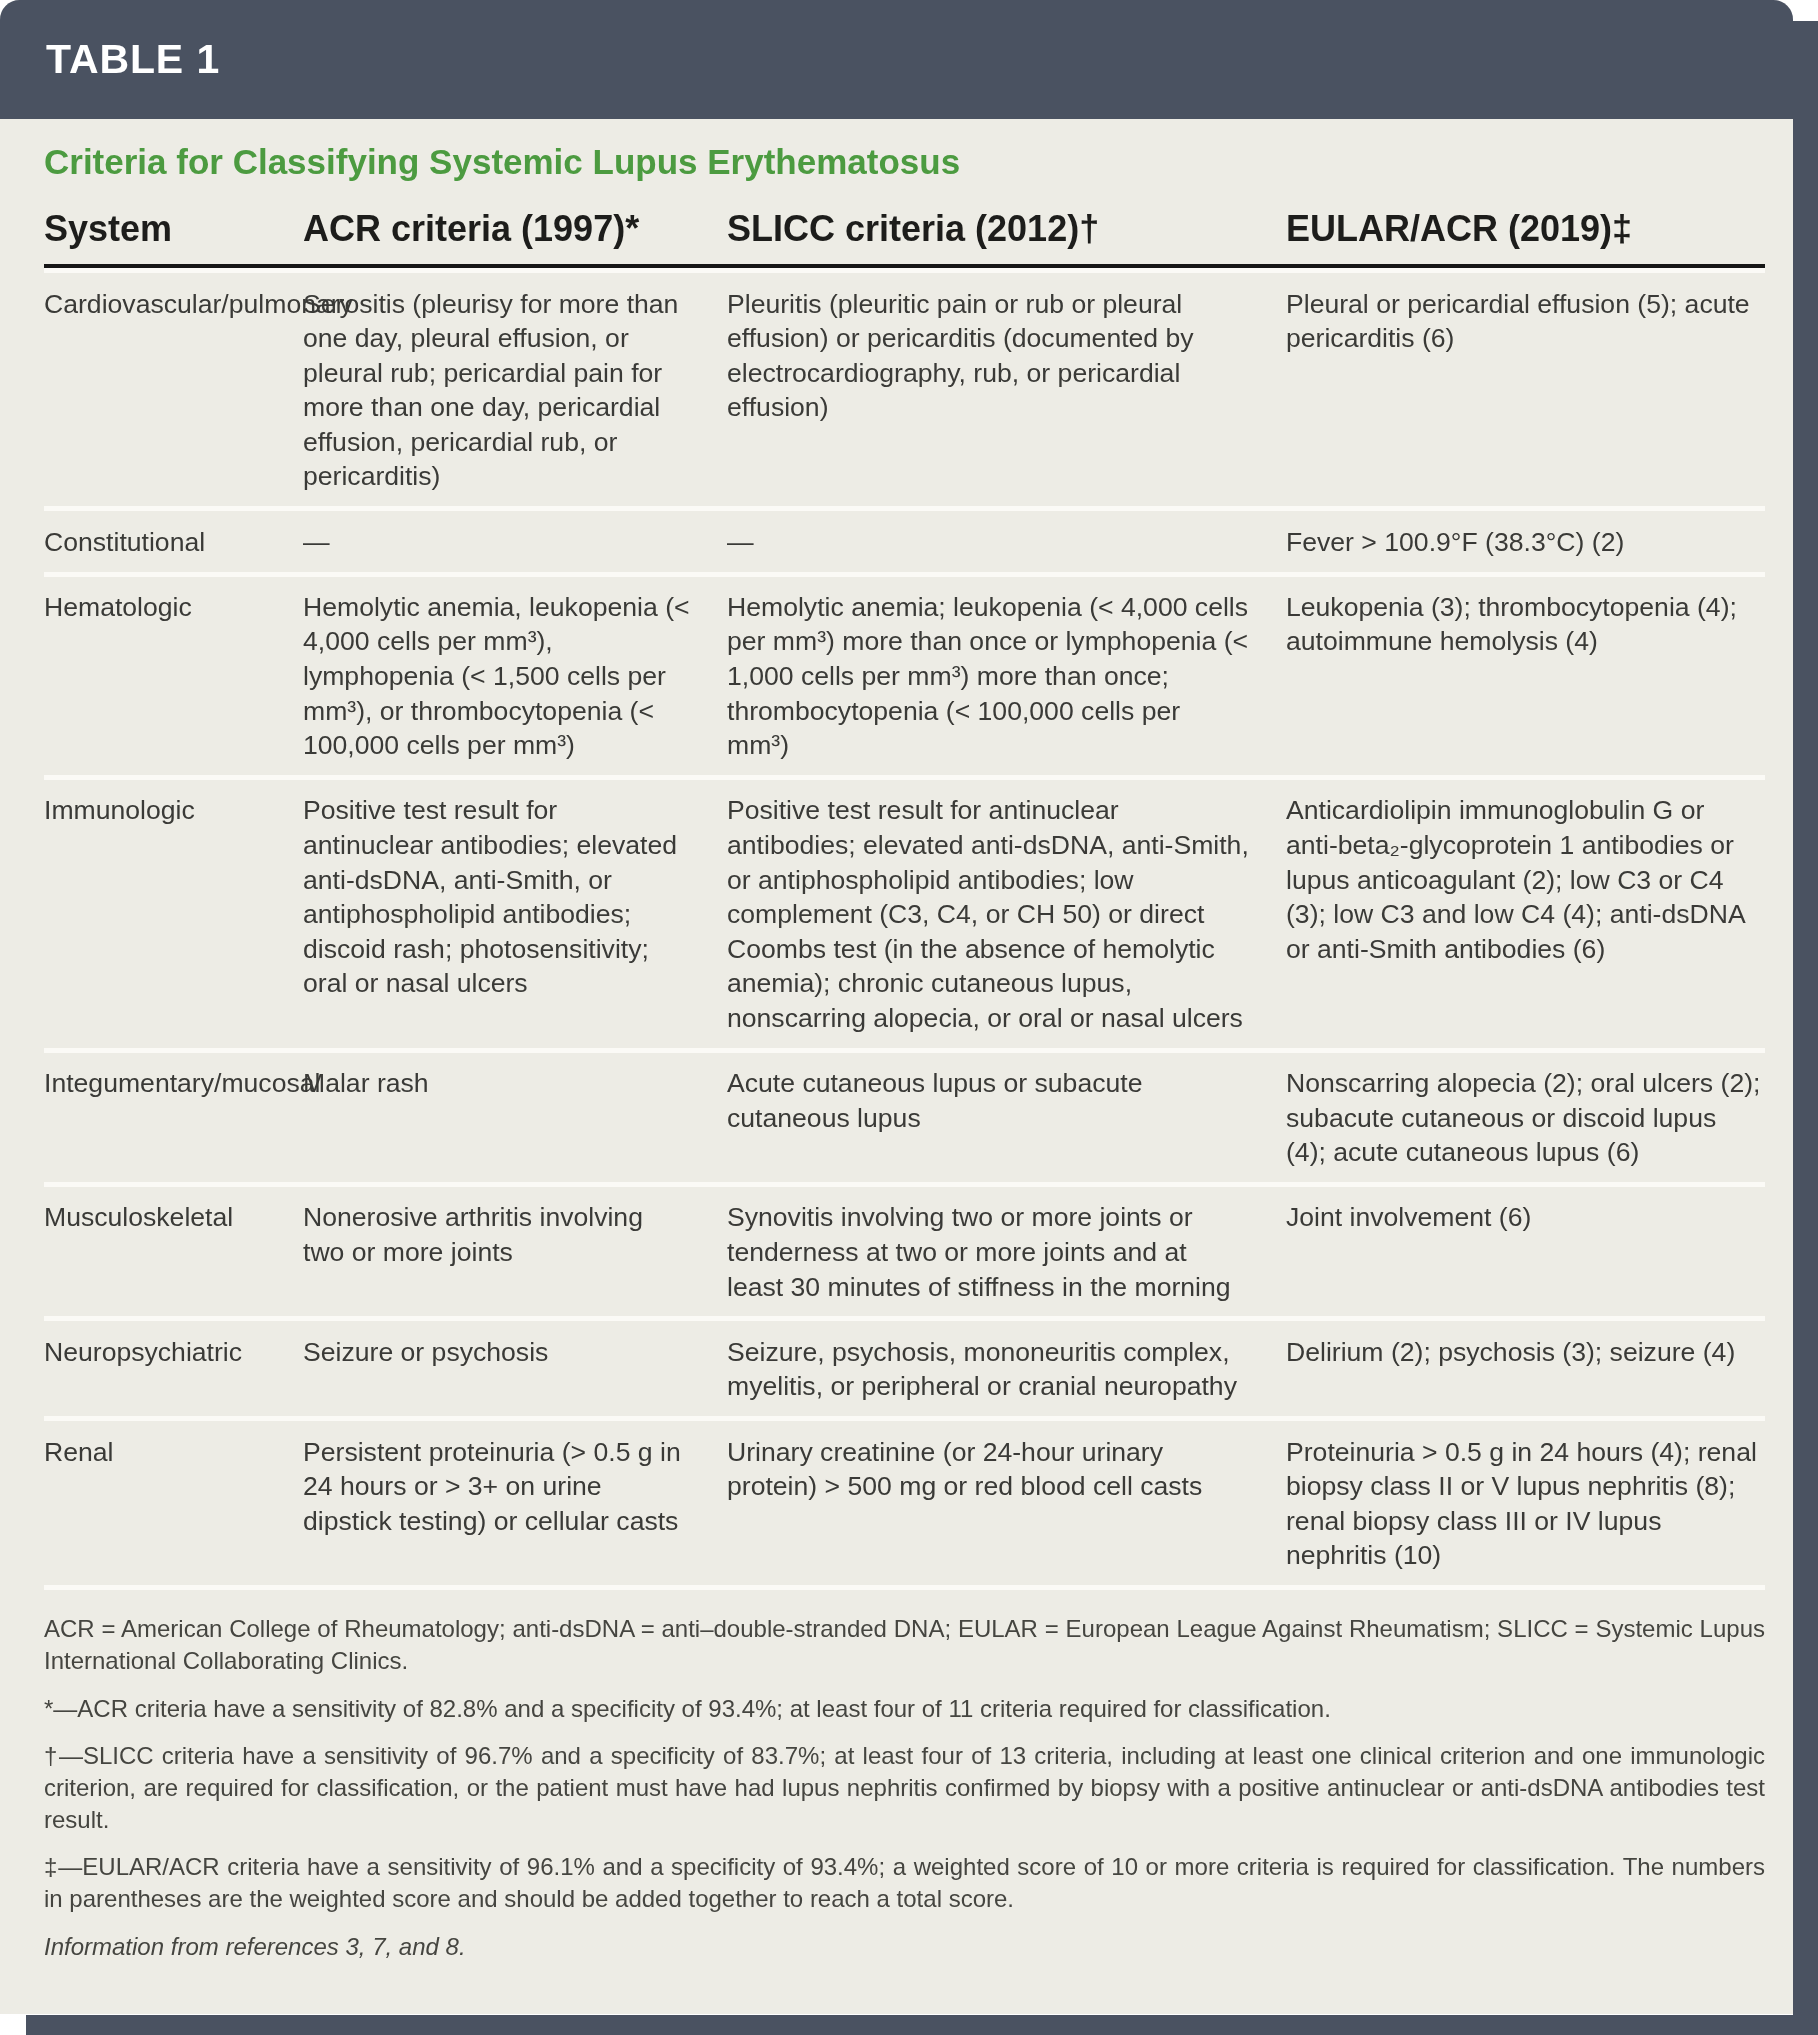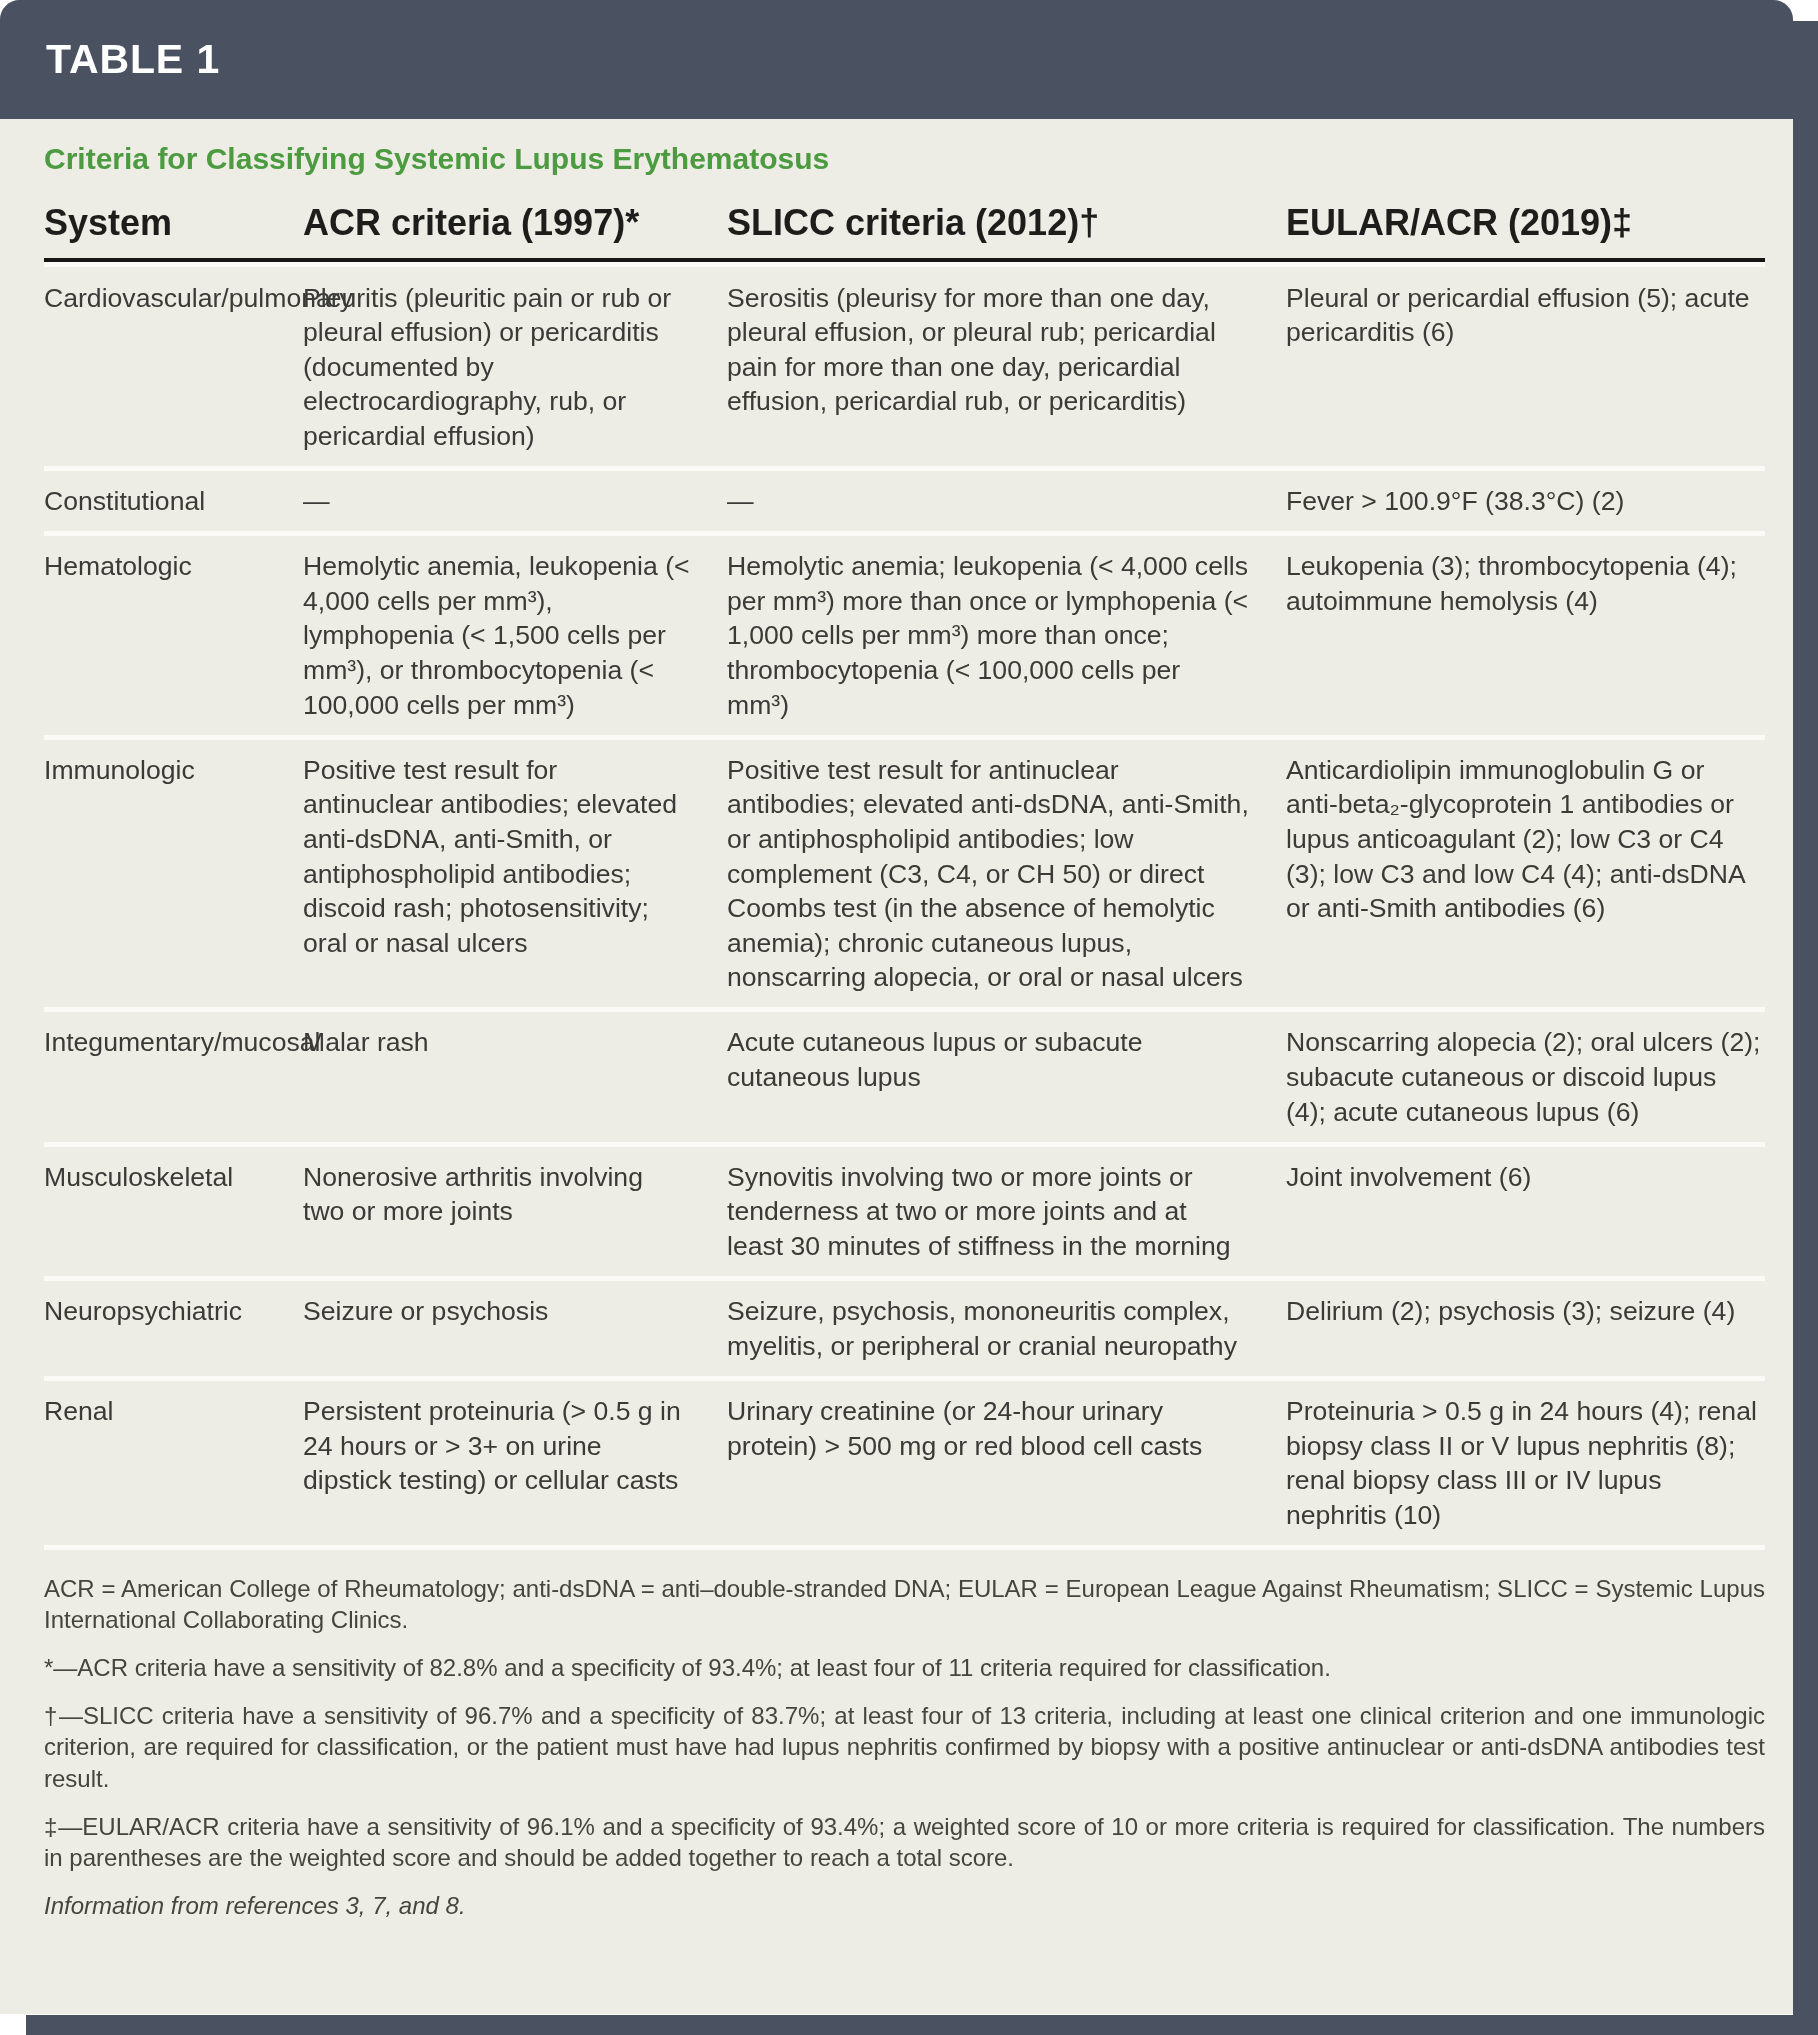--- a/index.html
+++ b/index.html
@@ -52,21 +52,21 @@
     letter-spacing: 0.9px;
   }
   .tbl-body {
     flex: 1 1 auto;
     background: #edece5;
     padding: 23px 28px 14px 44px;
     box-sizing: border-box;
   }
   .tbl-title {
     margin: 0 0 21px 0;
-    font-size: 30px;
+    font-size: 35px;
     font-weight: 700;
     color: #4c9b40;
   }
   .grid-row {
     display: grid;
     grid-template-columns: 259px 424px 559px 479px;
   }
   .grid-head {
     border-bottom: 4.4px solid #161616;
   }
@@ -125,22 +125,22 @@
 
     <div class="grid-row grid-head">
       <div class="hcell">System</div>
       <div class="hcell">ACR criteria (1997)*</div>
       <div class="hcell">SLICC criteria (2012)†</div>
       <div class="hcell">EULAR/ACR (2019)‡</div>
     </div>
 
     <div class="grid-row trow">
       <div class="cell system">Cardiovascular/pulmonary</div>
+      <div class="cell slicc">Serositis (pleurisy for more than one day, pleural effusion, or pleural rub; pericardial pain for more than one day, pericardial effusion, pericardial rub, or pericarditis)</div>
       <div class="cell acr">Pleuritis (pleuritic pain or rub or pleural effusion) or pericarditis (documented by electrocardiography, rub, or pericardial effusion)</div>
-      <div class="cell slicc">Serositis (pleurisy for more than one day, pleural effusion, or pleural rub; pericardial pain for more than one day, pericardial effusion, pericardial rub, or pericarditis)</div>
       <div class="cell eular">Pleural or pericardial effusion (5); acute pericarditis (6)</div>
     </div>
 
     <div class="grid-row trow">
       <div class="cell system">Constitutional</div>
       <div class="cell acr">—</div>
       <div class="cell slicc">—</div>
       <div class="cell eular">Fever &gt; 100.9°F (38.3°C) (2)</div>
     </div>
 

